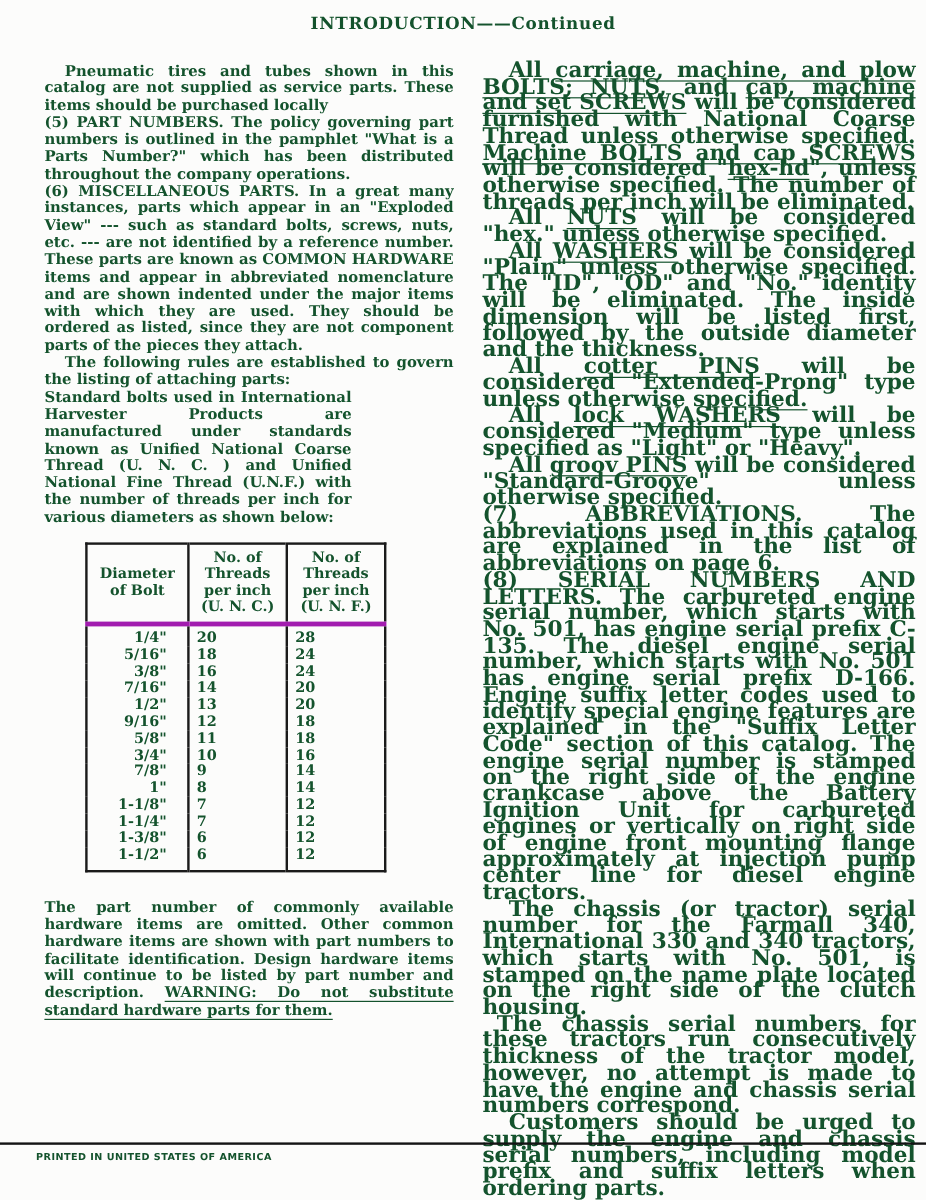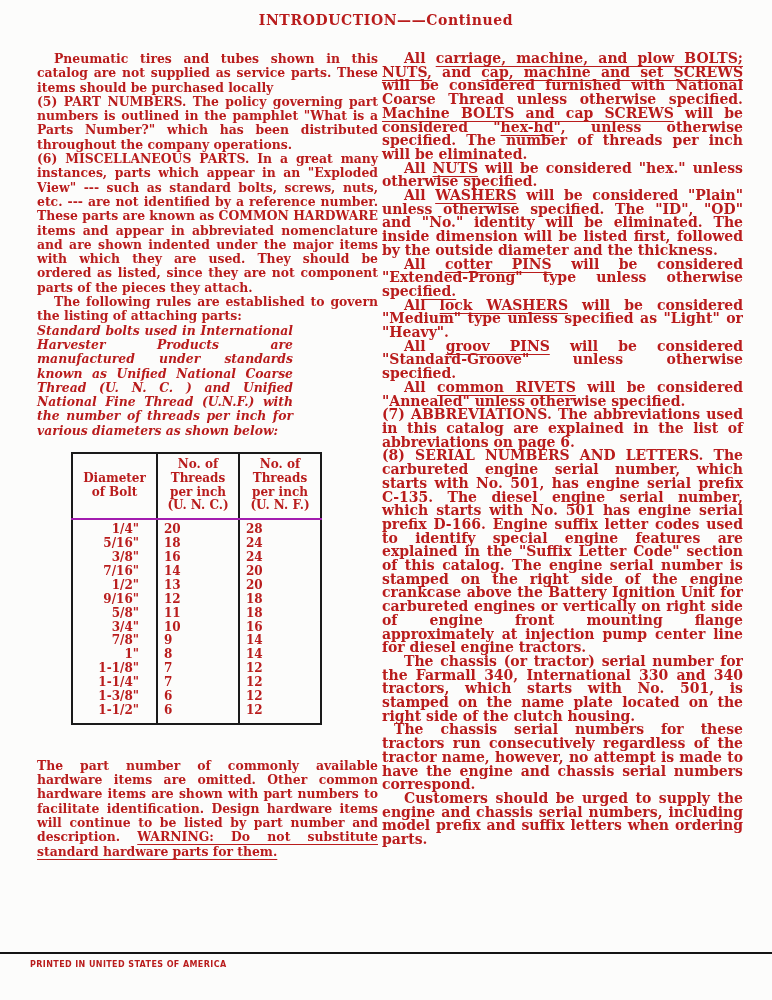--- a/index.html
+++ b/index.html
@@ -1,46 +1,46 @@
 <!DOCTYPE html>
 <html><head>
 <meta charset="utf-8">
 <style>
   html,body{margin:0;padding:0;background:#ffffff;}
   .page{
     position:relative;width:772px;height:1000px;background:#fcfcfb;
-    font-family:"DejaVu Serif",serif;font-weight:700;color:#b91c1c;
+    font-family:"DejaVu Serif",serif;font-weight:700;color:#14532d;
     overflow:hidden;-webkit-font-smoothing:antialiased;
   }
   .header{
     position:absolute;top:12px;left:0;width:100%;text-align:center;
     font-size:14px;letter-spacing:.6px;
   }
   .col{position:absolute;top:52px;text-align:justify;}
   .col-left{left:37px;width:341px;font-size:12.4px;line-height:14.3px;}
-  .col-right{left:382px;width:361px;font-size:14px;line-height:13.7px;}
+  .col-right{left:402px;width:361px;font-size:18px;line-height:13.7px;}
   p.para{margin:0;}
   .ind{text-indent:17px;}
   .ind2{text-indent:22px;}
   .ind1{text-indent:12px;}
   .sp-a{margin-bottom:21px;}
   .sp-b{margin-bottom:38px;}
   .sp-c{margin-bottom:27px;}
   .sp-d{margin-bottom:44px;}
   .sp6{margin-bottom:6px;}
   .sp7{margin-bottom:7px;}
   .sp2{margin-bottom:2px;}
-  .block{margin-left:40px;width:256px;font-style:italic;}
+  .block{margin-left:40px;width:256px;}
   .u{text-decoration:underline;text-decoration-thickness:1.4px;text-underline-offset:2.5px;}
   table.bolt-table{
     border-collapse:collapse;border:2px solid #1a1a1a;
     margin:14px 0 0 34px;font-size:12px;
   }
   table.bolt-table th{
-    border-bottom:2px solid #a21caf;white-space:pre-line;text-align:center;
+    border-bottom:4px solid #a21caf;white-space:pre-line;text-align:center;
     font-weight:700;padding:4px 7px 5px;line-height:13.8px;vertical-align:middle;
   }
   table.bolt-table th:not(:first-child),
   table.bolt-table td:not(:first-child){border-left:2px solid #1a1a1a;}
   table.bolt-table td{
     text-align:left;line-height:13.9px;padding:0 6px;min-width:68px;
   }
   table.bolt-table tbody td:first-child{text-align:right;padding-right:17px;min-width:60px;}
   table.bolt-table tbody tr:first-child td{padding-top:3px;}
   table.bolt-table tbody tr:last-child td{padding-bottom:5px;}
@@ -144,34 +144,33 @@
             <td>6</td>
             <td>12</td>
           </tr>
           <tr>
             <td>1-1/2"</td>
             <td>6</td>
             <td>12</td>
           </tr>
         </tbody>
       </table>
-    <p class="para" style="margin-top:34px;"><span>The part number of commonly available hardware items are omitted. Other common hardware items are shown with part numbers to facilitate identification. Design hardware items will continue to be listed by part number and description. </span><span class="u">WARNING: Do not substitute standard hardware parts for them.</span></p>
+    <p class="para" style="margin-top:22px;"><span>The part number of commonly available hardware items are omitted. Other common hardware items are shown with part numbers to facilitate identification. Design hardware items will continue to be listed by part number and description. </span><span class="u">WARNING: Do not substitute standard hardware parts for them.</span></p>
   </div>
 
   <div class="col col-right">
     <p class="para ind2 sp7"><span>All </span><span class="u">carriage, machine, and plow BOLTS; NUTS,</span><span> and </span><span class="u">cap, machine and set SCREWS</span><span> will be considered furnished with National Coarse Thread unless otherwise specified. </span><span class="u">Machine BOLTS and cap SCREWS</span><span> will be considered "</span><span class="u">hex-hd</span><span>", unless otherwise specified. The number of threads per inch will be eliminated.</span></p>
     <p class="para ind2 sp6"><span>All </span><span class="u">NUTS</span><span> will be considered "hex." unless otherwise specified.</span></p>
     <p class="para ind2 sp6"><span>All </span><span class="u">WASHERS</span><span> will be considered "Plain" unless otherwise specified. The "ID", "OD" and "No." identity will be eliminated. The inside dimension will be listed first, followed by the outside diameter and the thickness.</span></p>
     <p class="para ind2 sp2"><span>All </span><span class="u">cotter PINS</span><span> will be considered "Extended-Prong" type unless otherwise speci</span><span class="u">fied.</span></p>
     <p class="para ind2 sp6"><span>All </span><span class="u">lock WASHERS</span><span> will be considered "Medium" type unless specified as "Light" or "Heavy".</span></p>
     <p class="para ind2 sp6"><span>All </span><span class="u">groov PINS</span><span> will be considered "Standard-Groove" unless otherwise specified.</span></p>
-    <p class="para ind2 sp6"><span>All </span><span class="u">common RIVETS</span><span> will be considered "Annealed" unless otherwise specified.</span></p>
     <p class="para sp7"><span>(7) ABBREVIATIONS. The abbreviations used in this catalog are explained in the list of abbreviations on page 6.</span></p>
     <p class="para sp2"><span>(8) SERIAL NUMBERS AND LETTERS. The carbureted engine serial number, which starts with No. 501, has engine serial prefix C-135. The diesel engine serial number, which starts with No. 501 has engine serial prefix D-166. Engine suffix letter codes used to identify special engine features are explained in the "Suffix Letter Code" section of this catalog. The engine serial number is stamped on the right side of the engine crankcase above the Battery Ignition Unit for carbureted engines or vertically on right side of engine front mounting flange approximately at injection pump center line for diesel engine tractors.</span></p>
     <p class="para ind2 sp2"><span>The chassis (or tractor) serial number for the Farmall 340, International 330 and 340 tractors, which starts with No. 501, is stamped on the name plate located on the right side of the clutch housing.</span></p>
-    <p class="para ind1 sp2"><span>The chassis serial numbers for these tractors run consecutively regardless of the tractor name, however, no attempt is made to have the engine and chassis serial numbers correspond.</span></p>
+    <p class="para ind1 sp2"><span>The chassis serial numbers for these tractors run consecutively thickness of the tractor model, however, no attempt is made to have the engine and chassis serial numbers correspond.</span></p>
     <p class="para ind2"><span>Customers should be urged to supply the engine and chassis serial numbers, including model prefix and suffix letters when ordering parts.</span></p>
   </div>
 
   <div class="footer-rule"></div>
   <div class="footer-text">PRINTED IN UNITED STATES OF AMERICA</div>
 
 </div>
 
 </body></html>

